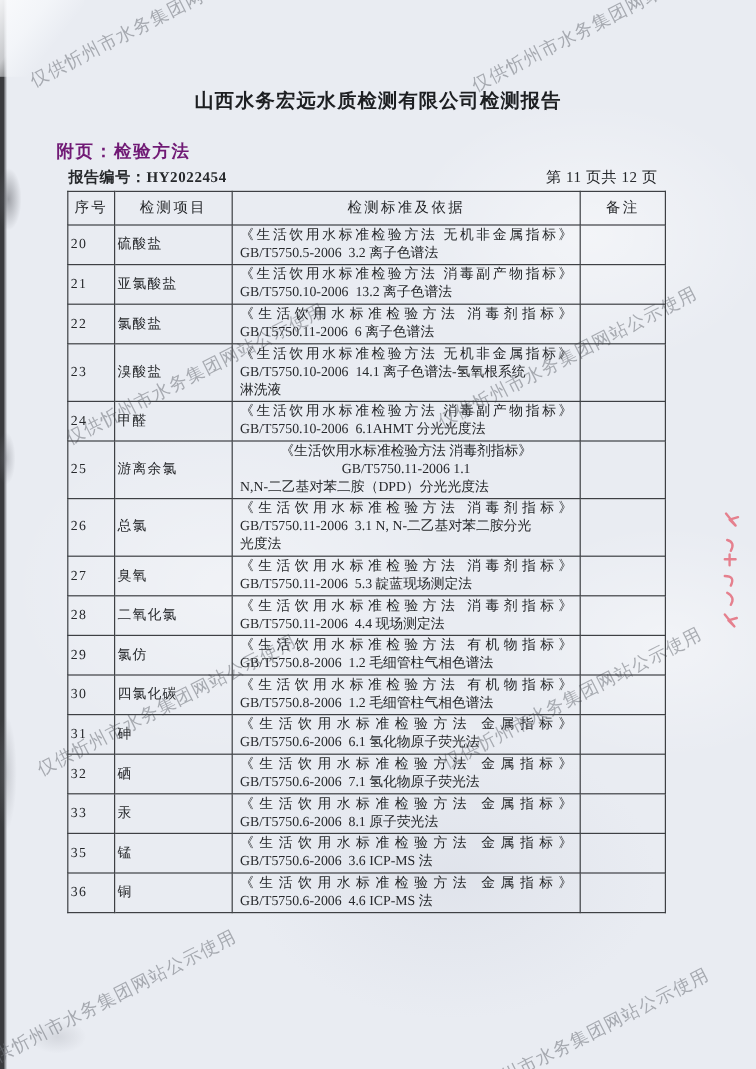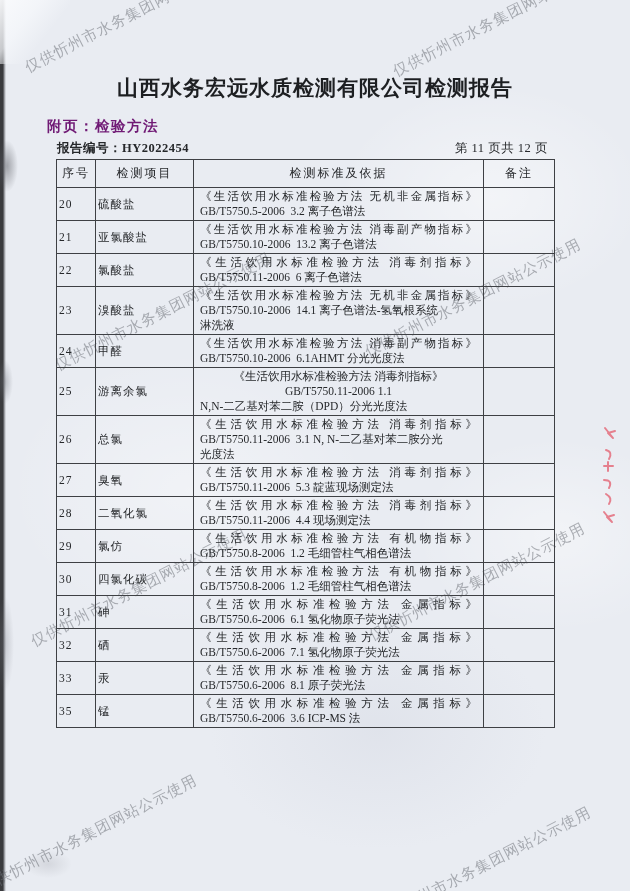--- a/index.html
+++ b/index.html
@@ -42,21 +42,21 @@
   .wm2{left:390px;top:64px;}
   .wm3{left:52px;top:358px;}
   .wm4{left:362px;top:344px;}
   .wm5{left:28px;top:634px;}
   .wm6{left:366px;top:628px;}
   .wm7{left:-22px;top:880px;}
   .wm8{left:372px;top:912px;}
 
   
   .title{position:absolute;top:74px;left:0;width:100%;text-align:center;
-    font-family:"Liberation Sans",sans-serif;font-weight:bold;font-size:21px;
+    font-family:"Liberation Sans",sans-serif;font-weight:bold;font-size:16px;
     letter-spacing:1px;color:#1d1f22;}
   .subtitle{position:absolute;top:117px;left:47px;
     font-family:"Liberation Sans",sans-serif;font-weight:bold;font-size:14.5px;
     letter-spacing:1.5px;color:#701a75;}
   .report-no{position:absolute;top:140px;left:57px;font-weight:bold;font-size:12.5px;letter-spacing:0.5px;}
   .page-info{position:absolute;top:140px;right:82px;font-size:12.5px;letter-spacing:0.5px;}
 
   
   .report-table{position:absolute;left:56px;top:159px;width:498px;
     border-collapse:collapse;table-layout:fixed;font-size:11.5px;color:var(--ink);}
@@ -245,20 +245,29 @@
   </tr>
       <tr>
     <td class="c-no">35</td>
     <td class="c-item">锰</td>
     <td class="c-std">
           <div class="std-line jline">《生活饮用水标准检验方法 金属指标》</div>
           <div class="std-line left">GB/T5750.6-2006  3.6 ICP-MS 法</div>
         </td>
     <td class="c-remark"></td>
   </tr>
+      <tr>
+    <td class="c-no">36</td>
+    <td class="c-item">铜</td>
+    <td class="c-std">
+          <div class="std-line jline">《生活饮用水标准检验方法 金属指标》</div>
+          <div class="std-line left">GB/T5750.6-2006  4.6 ICP-MS 法</div>
+        </td>
+    <td class="c-remark"></td>
+  </tr>
     </tbody>
 </table>
 
 <svg class="red-mark" viewBox="0 0 28 102">
   <polyline points="9,4 17,14 12,9 19,7"></polyline>
   <path d="M10,26 q7,2 3,9"></path>
   <path d="M8,42 h9 M12,38 v9"></path>
   <path d="M8,56 q9,0 5,8"></path>
   <path d="M10,70 q7,4 3,10"></path>
   <polyline points="8,88 16,98 11,93 18,91"></polyline>

